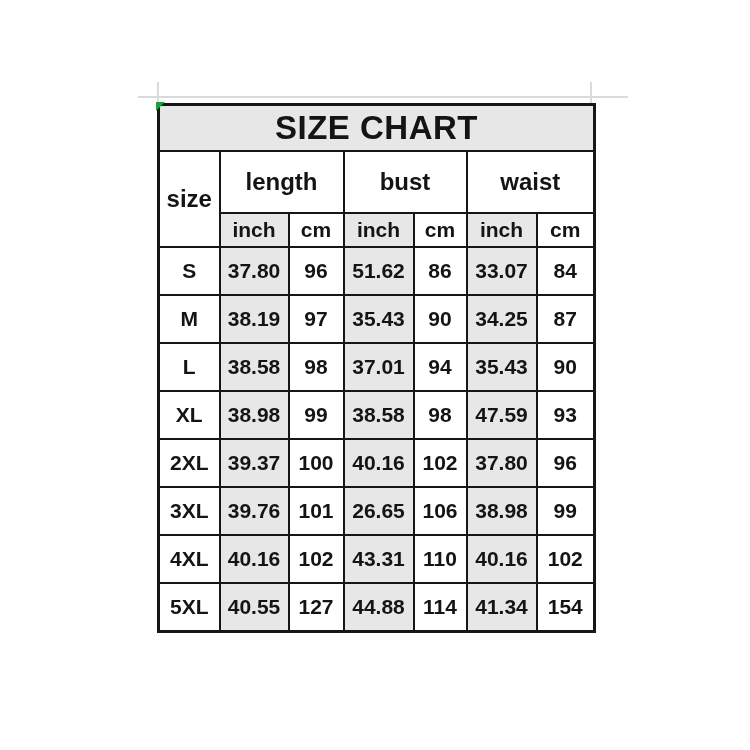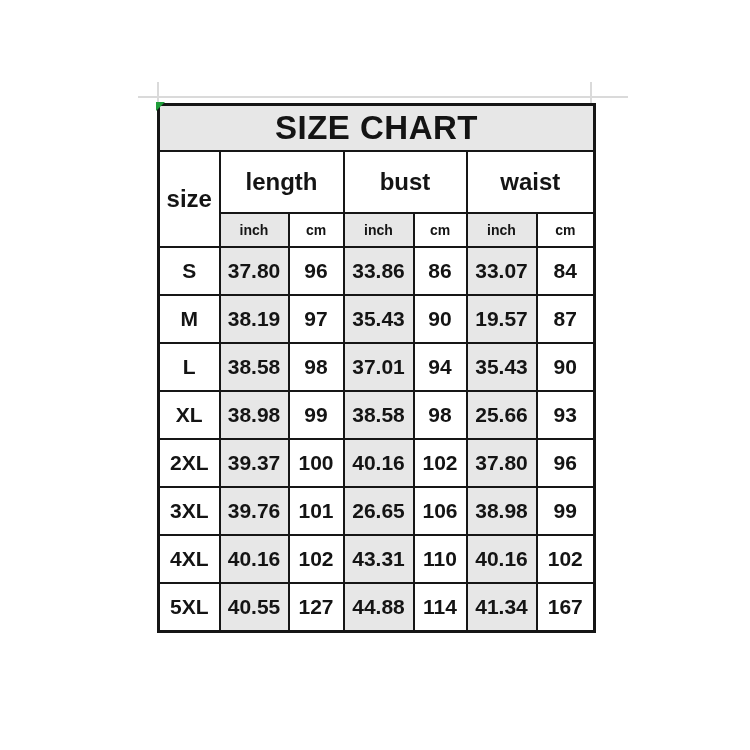--- a/index.html
+++ b/index.html
@@ -38,21 +38,21 @@
     white-space: nowrap;
   }
   .title-cell {
     height: 44px;
     background: #e7e7e7 !important;
     font-size: 33px;
     letter-spacing: 0.5px;
   }
   .group-row td { height: 60px; font-size: 24px; }
   .size-h       { font-size: 24px; border-radius: 30px; }
-  .unit-row td  { height: 32px; font-size: 14px; }
+  .unit-row td  { height: 32px; font-size: 21px; }
   .c-inch { background: #e7e7e7 !important; }
   .c-cm   { background: #ffffff !important; }
   .data-row td { height: 46px; font-size: 21px; }
   .corner-marker {
     position: absolute;
     left: -1px;
     top: -1px;
     width: 0;
     height: 0;
     border-top: 9px solid #1f9d3a;
@@ -114,53 +114,53 @@
         <td class="c-inch">inch</td>
         <td class="c-cm">cm</td>
         <td class="c-inch">inch</td>
         <td class="c-cm">cm</td>
       </tr>
 
       <tr class="data-row">
         <td>S</td>
         <td class="c-inch">37.80</td>
         <td class="c-cm">96</td>
-        <td class="c-inch">33.86</td>
+        <td class="c-inch">51.62</td>
         <td class="c-cm">86</td>
         <td class="c-inch">33.07</td>
         <td class="c-cm">84</td>
       </tr>
 
       <tr class="data-row">
         <td>M</td>
         <td class="c-inch">38.19</td>
         <td class="c-cm">97</td>
         <td class="c-inch">35.43</td>
         <td class="c-cm">90</td>
-        <td class="c-inch">19.57</td>
+        <td class="c-inch">34.25</td>
         <td class="c-cm">87</td>
       </tr>
 
       <tr class="data-row">
         <td>L</td>
         <td class="c-inch">38.58</td>
         <td class="c-cm">98</td>
         <td class="c-inch">37.01</td>
         <td class="c-cm">94</td>
         <td class="c-inch">35.43</td>
         <td class="c-cm">90</td>
       </tr>
 
       <tr class="data-row">
         <td>XL</td>
         <td class="c-inch">38.98</td>
         <td class="c-cm">99</td>
         <td class="c-inch">38.58</td>
         <td class="c-cm">98</td>
-        <td class="c-inch">25.66</td>
+        <td class="c-inch">47.59</td>
         <td class="c-cm">93</td>
       </tr>
 
       <tr class="data-row">
         <td>2XL</td>
         <td class="c-inch">39.37</td>
         <td class="c-cm">100</td>
         <td class="c-inch">40.16</td>
         <td class="c-cm">102</td>
         <td class="c-inch">37.80</td>
@@ -187,18 +187,18 @@
         <td class="c-cm">102</td>
       </tr>
 
       <tr class="data-row">
         <td>5XL</td>
         <td class="c-inch">40.55</td>
         <td class="c-cm">127</td>
         <td class="c-inch">44.88</td>
         <td class="c-cm">114</td>
         <td class="c-inch">41.34</td>
-        <td class="c-cm">167</td>
+        <td class="c-cm">154</td>
       </tr>
     </tbody>
       </table>
   </div>
 </div>
 
 </body></html>

